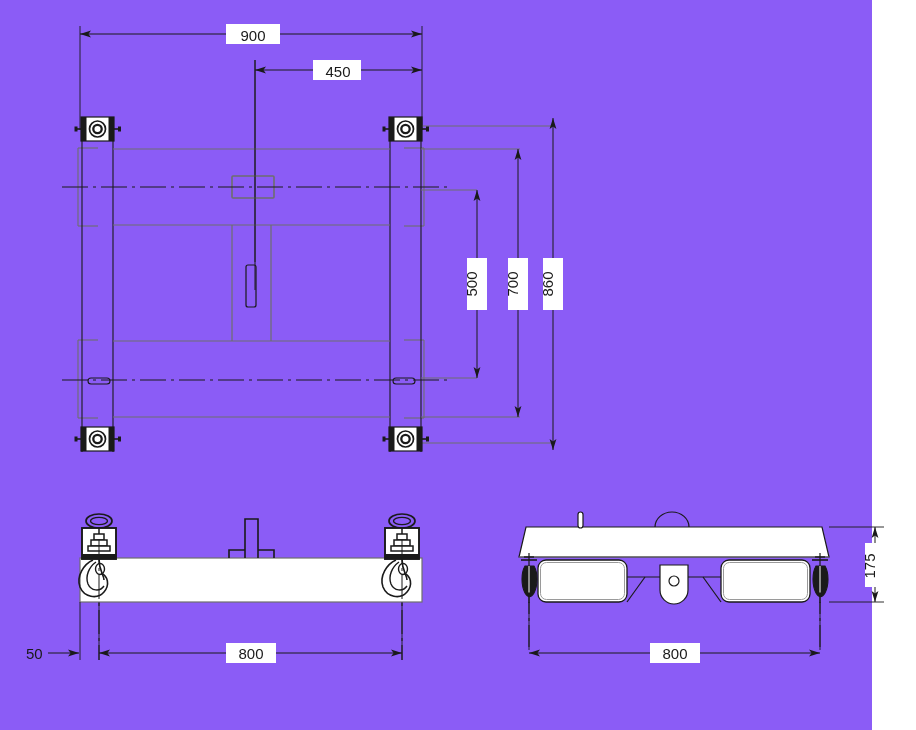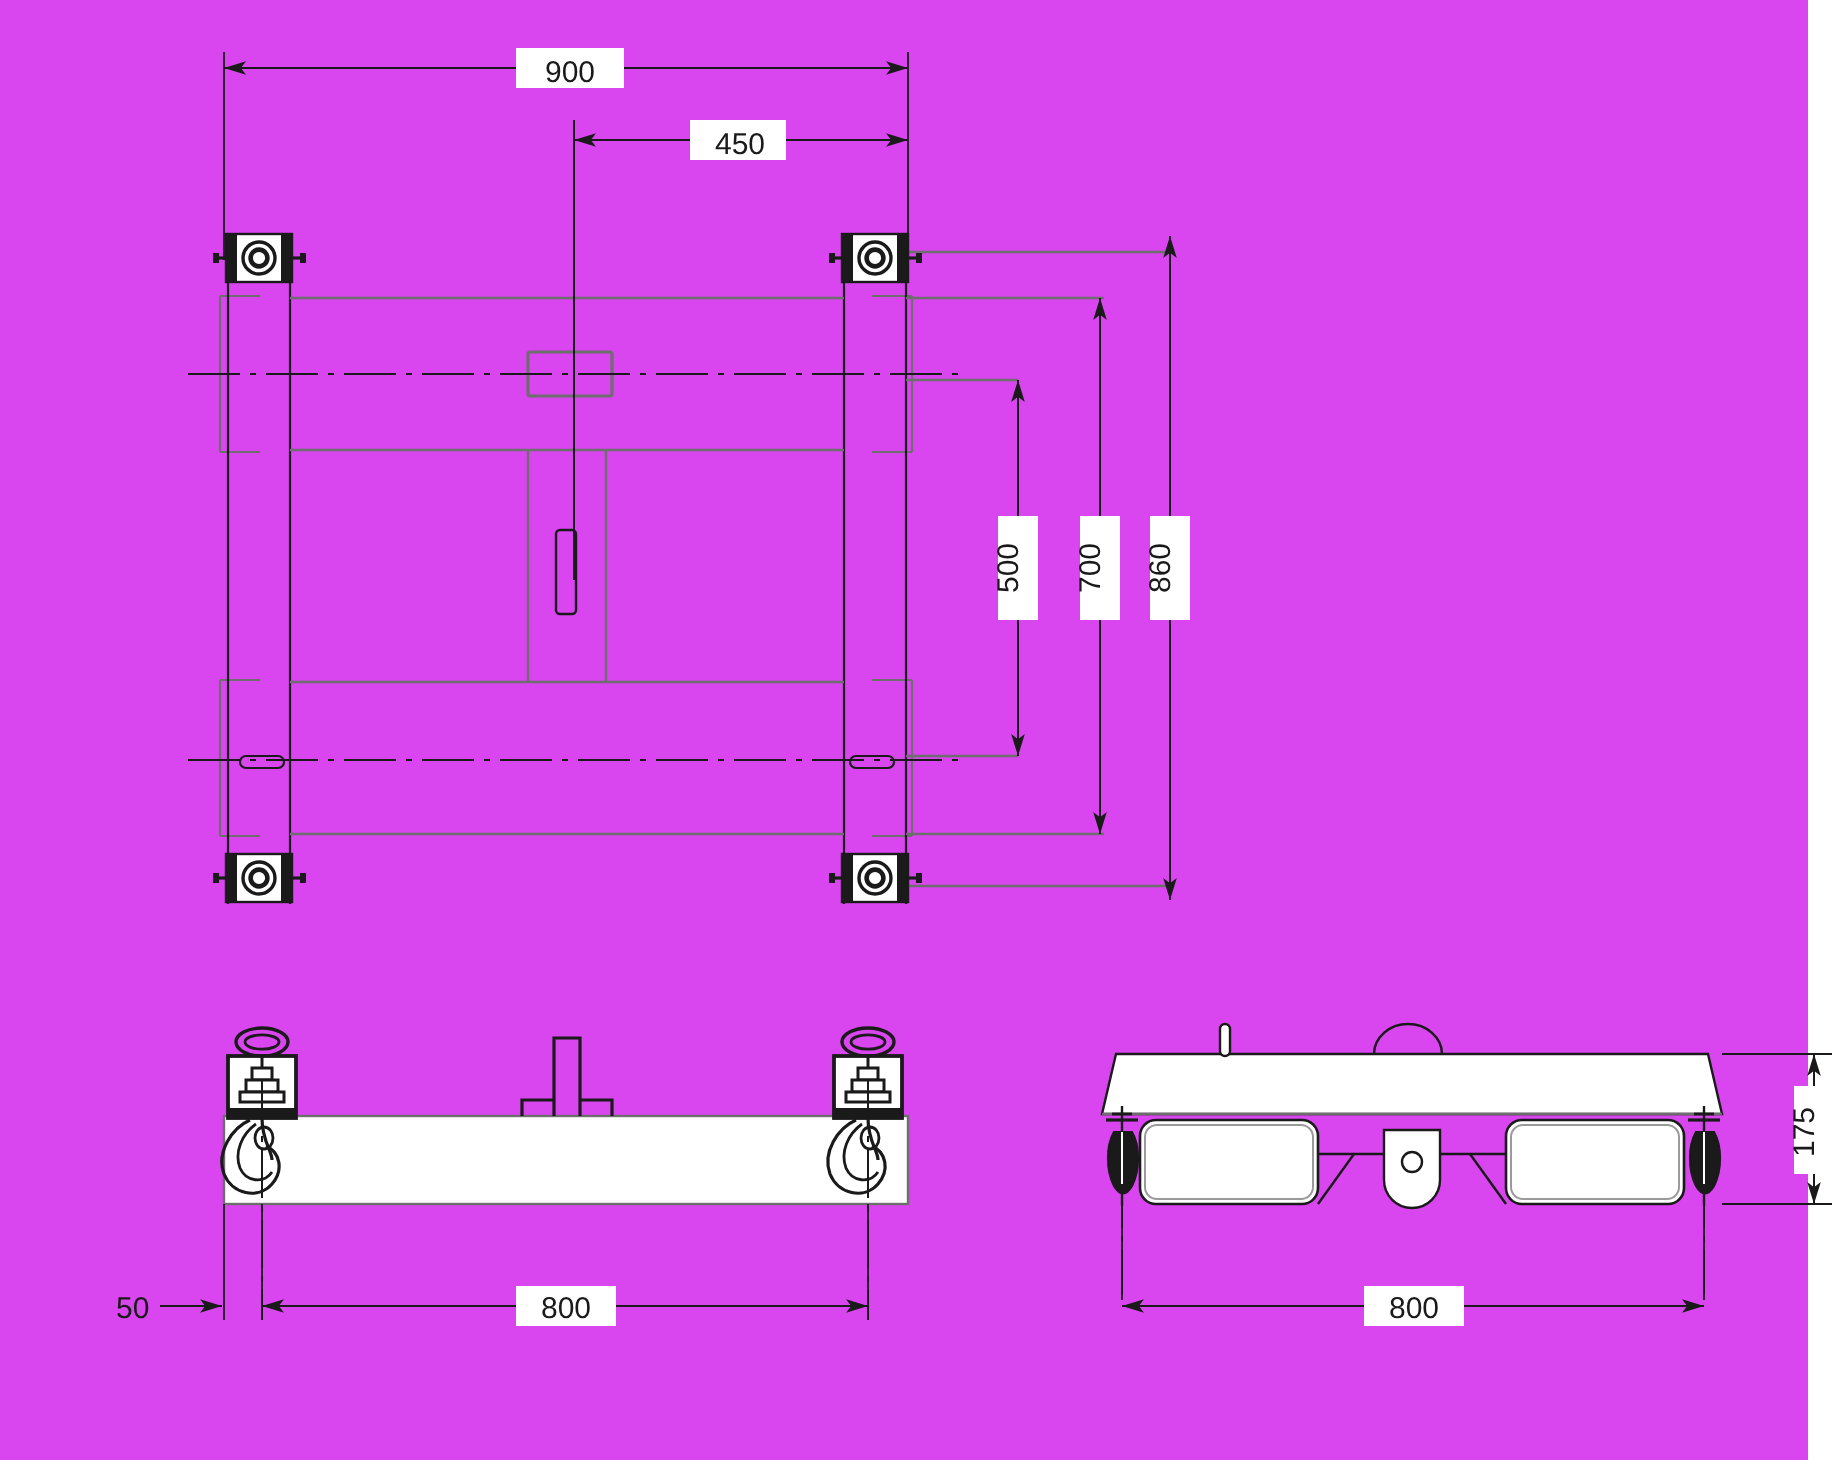--- a/index.html
+++ b/index.html
@@ -1,18 +1,18 @@
 <!DOCTYPE html>
 <html><head>
 <meta charset="utf-8">
 <style>
   html,body{margin:0;padding:0;background:#ffffff;}
   body{width:916px;height:730px;overflow:hidden;
        font-family:"Liberation Sans","DejaVu Sans",sans-serif;}
-  #sheet{position:relative;width:872px;height:730px;background:#d946ef;padding-left:32px;}
+  #sheet{position:relative;width:872px;height:730px;background:#8b5cf6;}
   svg{display:block;}
   .dimtext{font-family:"Liberation Sans","DejaVu Sans",sans-serif;
            font-size:15px;fill:#1a1a1a;}
 </style>
 </head>
 <body>
 
 <div id="sheet">
 <svg width="916" height="730" viewBox="0 0 916 730">
 

